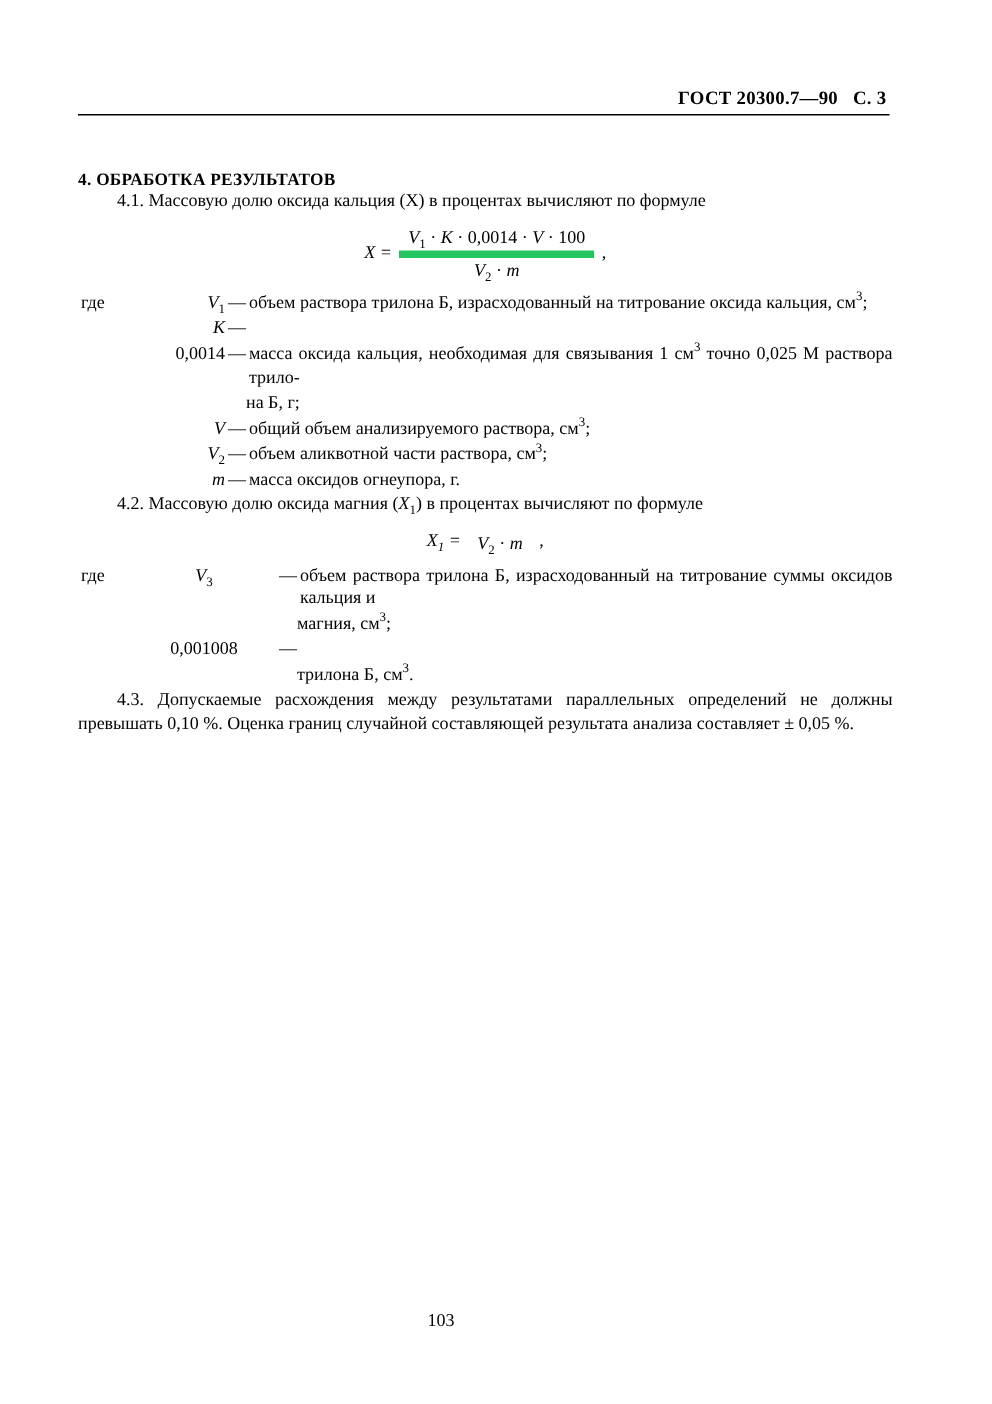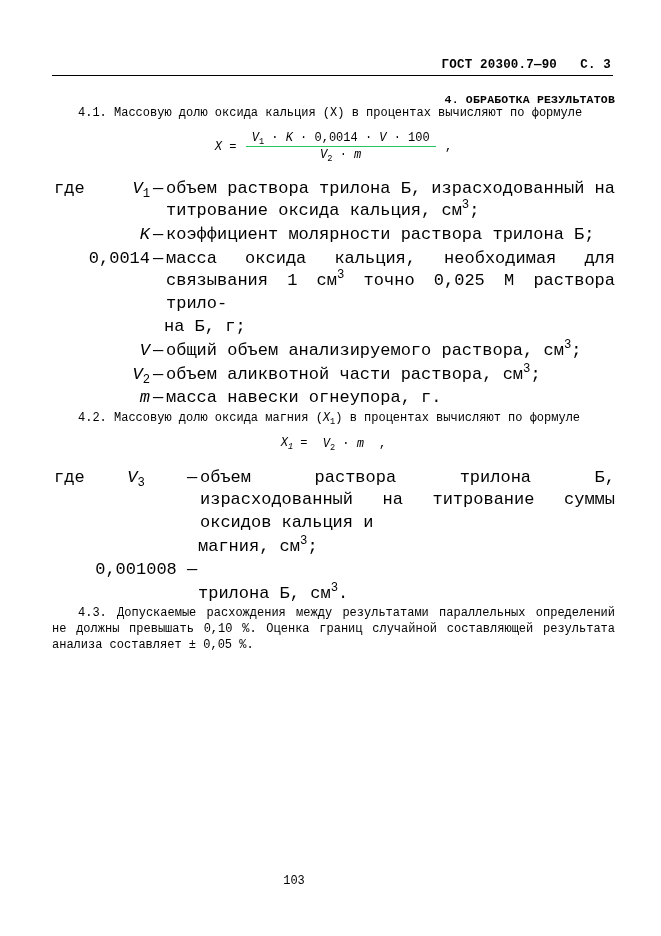--- a/index.html
+++ b/index.html
@@ -13,40 +13,39 @@
     font-family: "Liberation Serif", serif;
     color: #000000;
     position: relative;
     overflow: hidden;
   }
   .page {
     position: relative;
     width: 661px;
     height: 936px;
     box-sizing: border-box;
-    padding: 58px 46px 0 52px;
-    font-family: Liberation Mono, monospace;
+    padding: 58px 66px 0 52px;
   }
   .header {
     text-align: right;
     font-weight: bold;
     font-size: 12.5px;
     letter-spacing: 0.2px;
     padding-right: 4px;
   }
   .header-rule {
     border: 0;
     border-top: 1px solid #000;
     margin: 3px 2px 0 0;
   }
   .section-title {
-    text-align: right;
+    text-align: left;
     font-weight: bold;
     font-size: 11.5px;
-    margin-top: 17px;
+    margin-top: 37px;
     letter-spacing: 0.2px;
   }
   .para {
     font-size: 12px;
     line-height: 1.32;
     text-align: justify;
   }
   .indent {
     text-indent: 26px;
   }
@@ -57,35 +56,35 @@
   }
   .frac {
     display: inline-block;
     vertical-align: middle;
     text-align: center;
     margin: 0 2px;
   }
   .frac .num {
     display: block;
     padding: 0 6px 1px 6px;
-    border-bottom: 1px solid #22c55e;
+    border-bottom: 5px solid #22c55e;
     white-space: nowrap;
   }
   .frac .den {
     display: block;
     padding: 1px 6px 0 6px;
     white-space: nowrap;
   }
   .it { font-style: italic; }
   sub, sup { font-size: 72%; line-height: 0; }
 
   
   .deflist {
-    margin-top: 16px;
-    font-size: 17px;
+    margin-top: 6px;
+    font-size: 12px;
     line-height: 1.33;
   }
   .defrow {
     display: flex;
     align-items: flex-start;
     margin-bottom: 1px;
   }
   .def-gde {
     width: 34px;
     flex: 0 0 34px;
@@ -155,21 +154,20 @@
     <div class="defrow">
       <div class="def-gde">где</div>
       <div class="def-term"><i>V</i><sub>1</sub></div>
       <div class="def-dash">—</div>
       <div class="def-desc">объем раствора трилона Б, израсходованный на титрование оксида кальция, см<sup>3</sup>;</div>
     </div>
     <div class="defrow">
       <div class="def-gde"></div>
       <div class="def-term"><i>K</i></div>
       <div class="def-dash">—</div>
-      <div class="def-desc">коэффициент молярности раствора трилона Б;</div>
     </div>
     <div class="defrow">
       <div class="def-gde"></div>
       <div class="def-term">0,0014</div>
       <div class="def-dash">—</div>
       <div class="def-desc">масса оксида кальция, необходимая для связывания 1 см<sup>3</sup> точно 0,025 М раствора трило-</div>
     </div>
     <div class="defrow">
       <div class="def-desc hang-1">на Б, г;</div>
     </div>
@@ -182,21 +180,21 @@
     <div class="defrow">
       <div class="def-gde"></div>
       <div class="def-term"><i>V</i><sub>2</sub></div>
       <div class="def-dash">—</div>
       <div class="def-desc">объем аликвотной части раствора, см<sup>3</sup>;</div>
     </div>
     <div class="defrow">
       <div class="def-gde"></div>
       <div class="def-term"><i>m</i></div>
       <div class="def-dash">—</div>
-      <div class="def-desc">масса навески огнеупора, г.</div>
+      <div class="def-desc">масса оксидов огнеупора, г.</div>
     </div>
   </div>
 
   <div class="para indent">
     4.2. Массовую долю оксида магния (<i>X</i><sub>1</sub>) в процентах вычисляют по формуле
   </div>
 
   <div class="formula">
     <span class="it"><i>X</i><sub>1</sub> =</span>
     <span class="frac">

